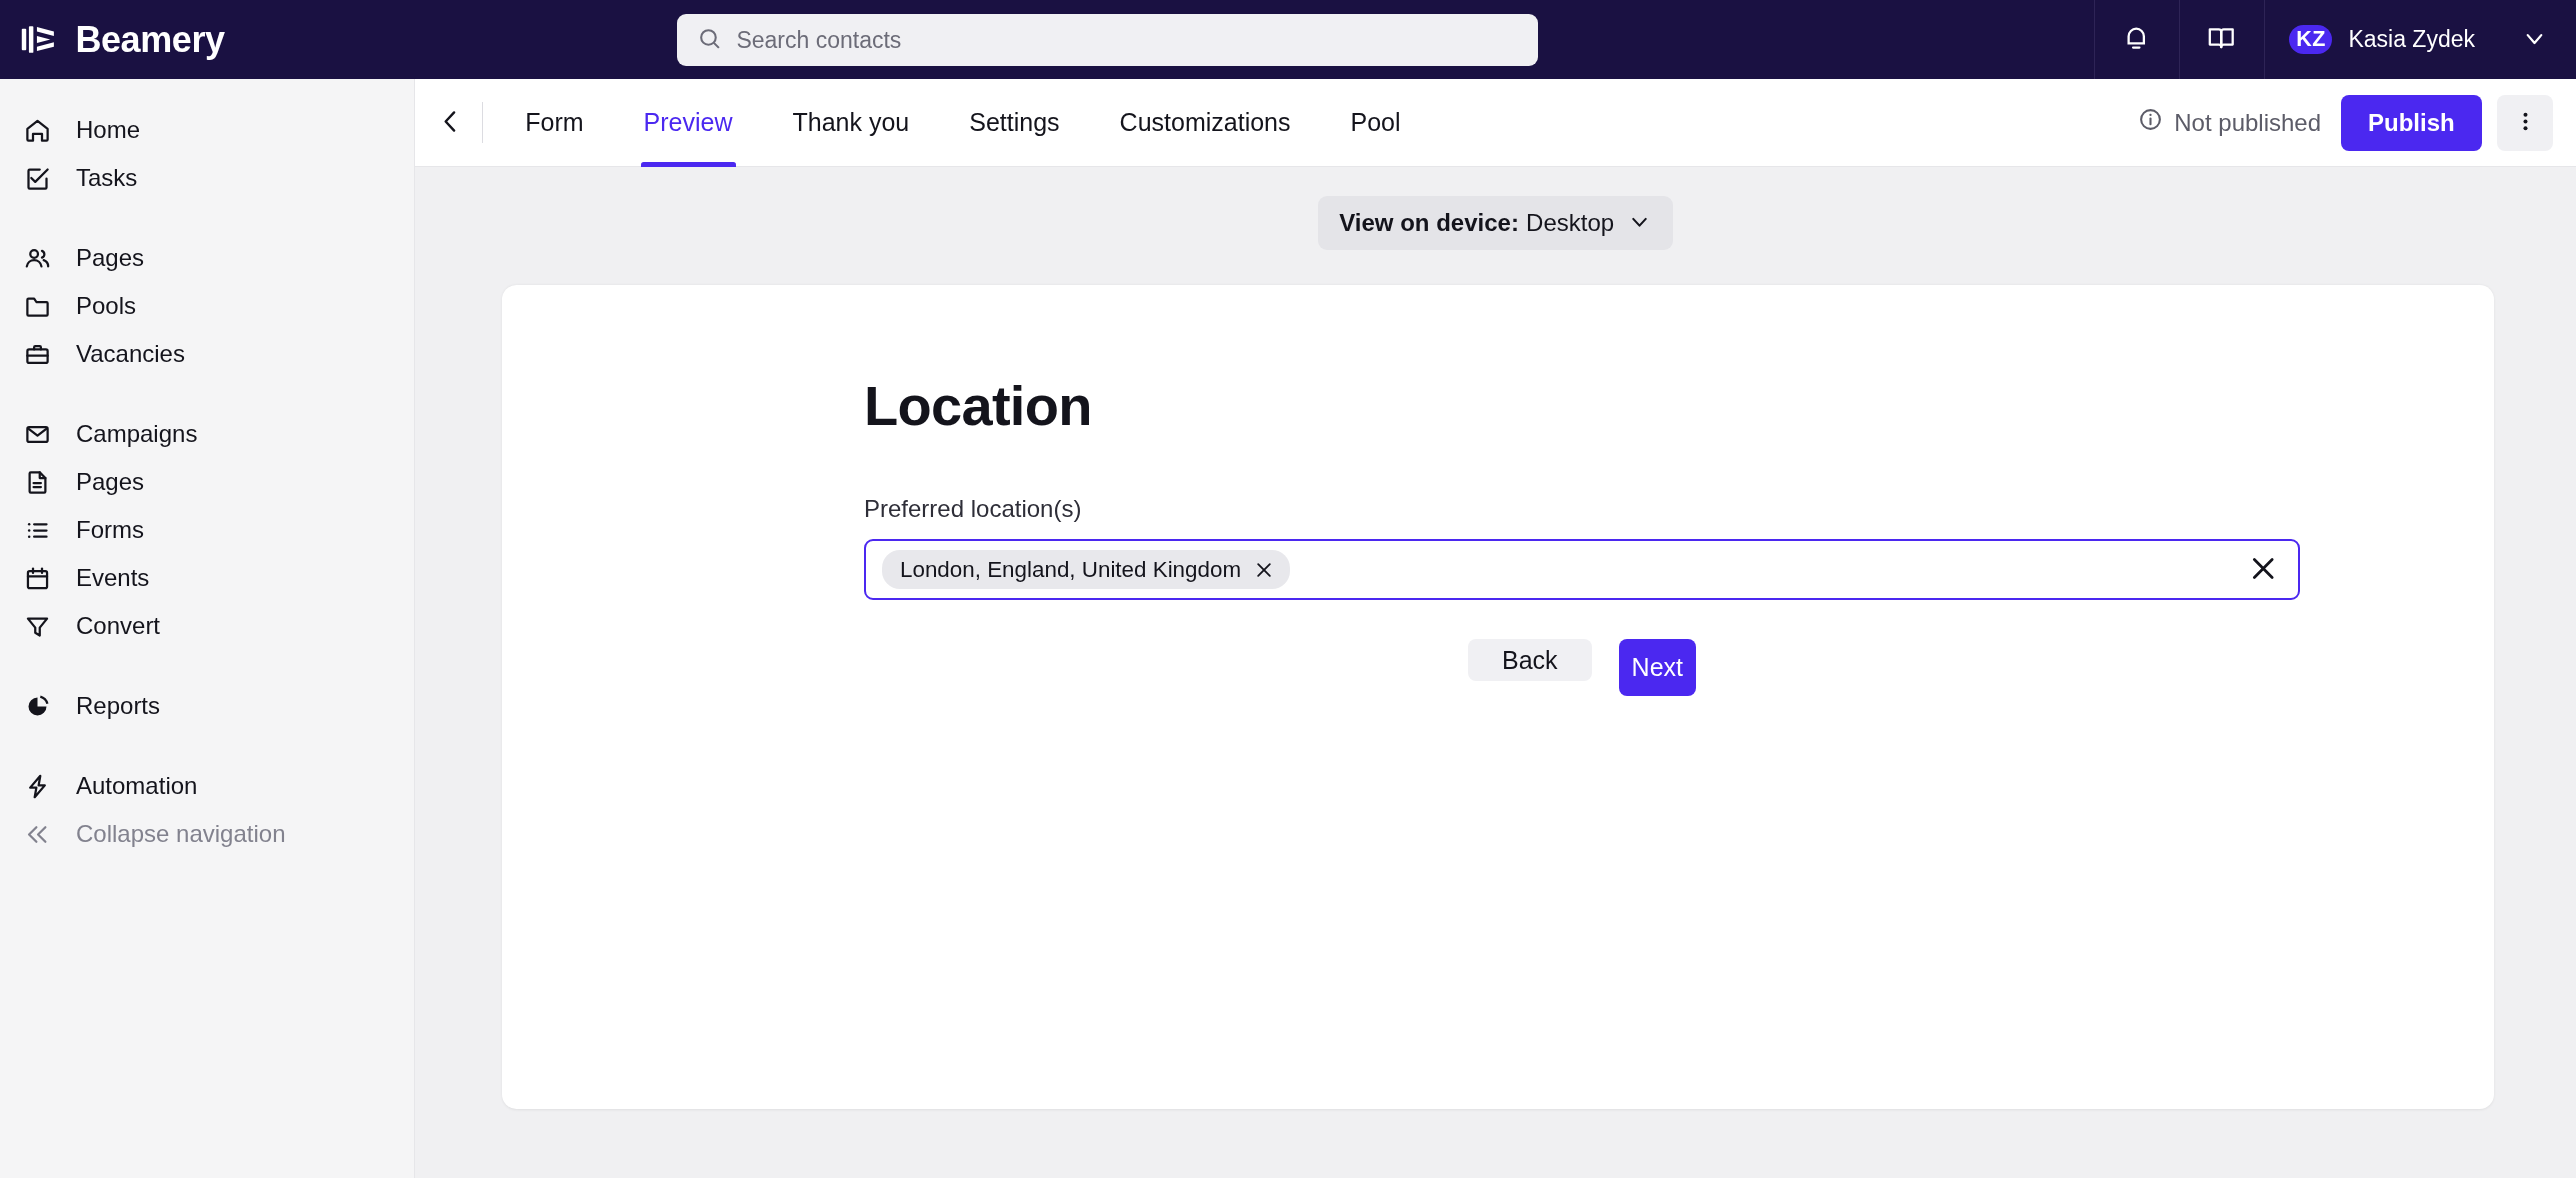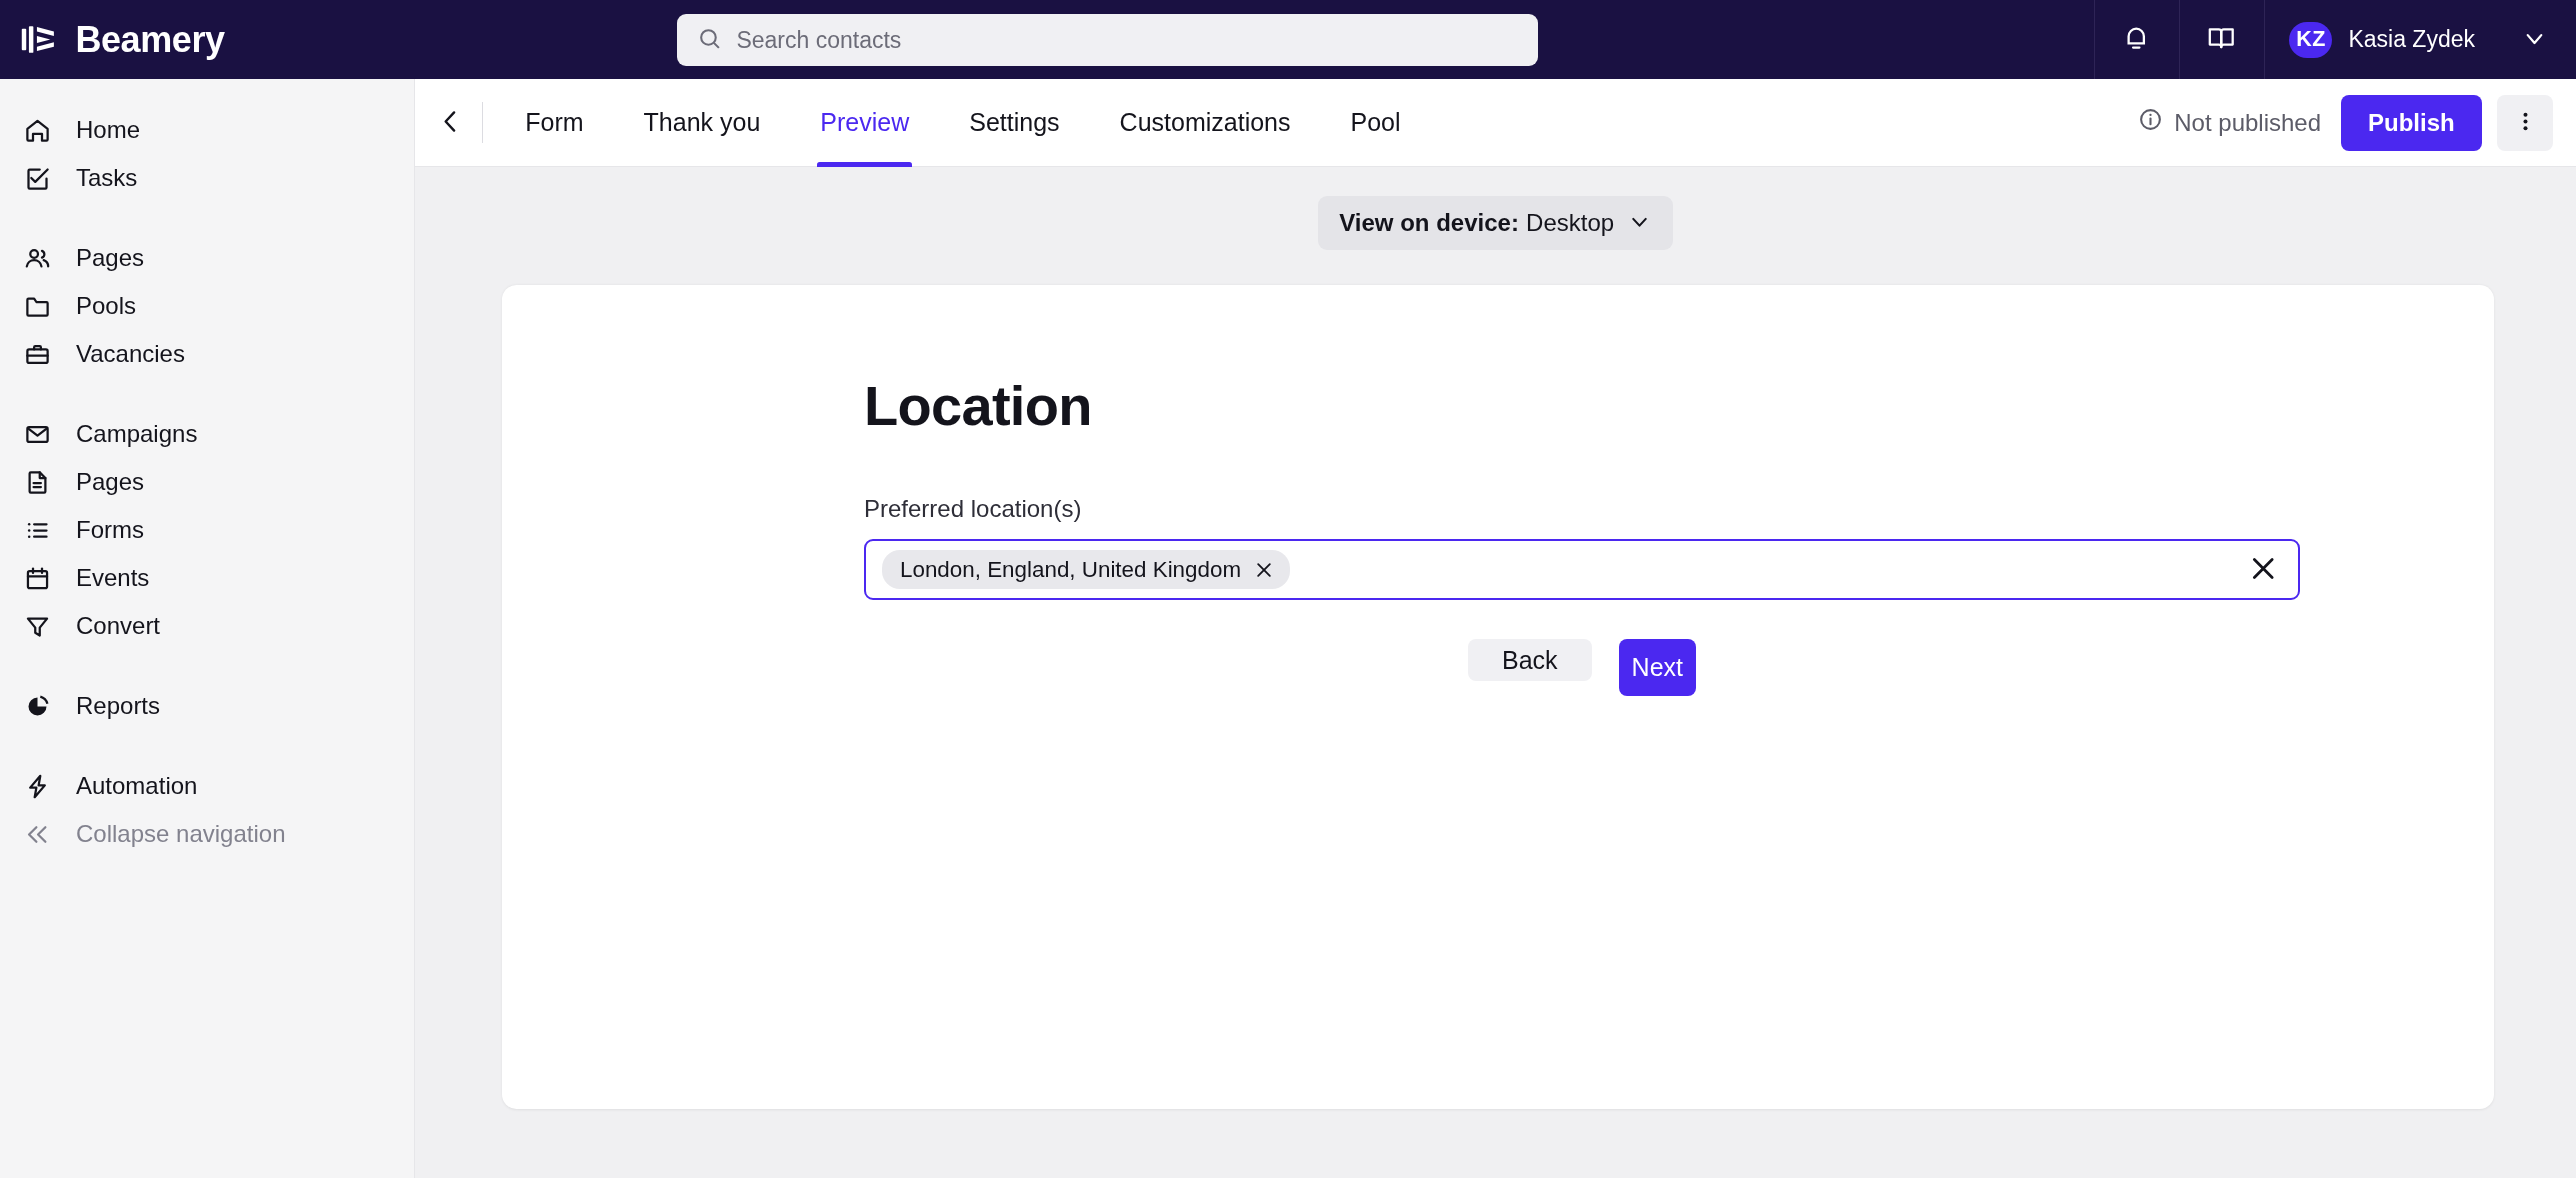--- a/index.html
+++ b/index.html
@@ -49,21 +49,21 @@
   .tb-btn {
     width: 84px; height: 79px;
     display: flex; align-items: center; justify-content: center;
     cursor: pointer;
   }
   .user-chip {
     display: flex; align-items: center; gap: 16px;
     height: 79px; padding: 0 18px 0 25px; cursor: pointer;
   }
   .avatar {
-    width: 43px; height: 36px; border-radius: 18px;
+    width: 43px; height: 29px; border-radius: 18px;
     background: #4b28f0; color: #fff;
     display: flex; align-items: center; justify-content: center;
     font-size: 21.5px; font-weight: 700; letter-spacing: 0.4px;
   }
   .user-name { color: #ffffff; font-size: 23px; font-weight: 400; }
   .user-caret { width: 83px; display: flex; align-items: center; justify-content: center; cursor: pointer; }
 
   
   .sidebar {
     position: absolute; left: 0; top: 79px;
@@ -422,22 +422,22 @@
     <span>
       <svg viewBox="0 0 24 24" width="29" height="29" fill="none" stroke="#14141c" stroke-width="2" stroke-linecap="round" stroke-linejoin="round">
         <polyline points="15 4.5 8 12 15 19.5"></polyline>
       </svg>
     </span>
   </div>
   <div class="tab-sep"></div>
 
   <div class="tabs">
     <div class="tab">Form</div>
+    <div class="tab active">Preview</div>
     <div class="tab">Thank you</div>
-    <div class="tab active">Preview</div>
     <div class="tab">Settings</div>
     <div class="tab">Customizations</div>
     <div class="tab">Pool</div>
   </div>
 
   <div class="tabbar-right">
     <div class="notpub">
       <span>
         <svg viewBox="0 0 24 24" width="25" height="25" fill="none" stroke="#5c5c68" stroke-width="2" stroke-linecap="round">
           <circle cx="12" cy="12" r="9"></circle>

